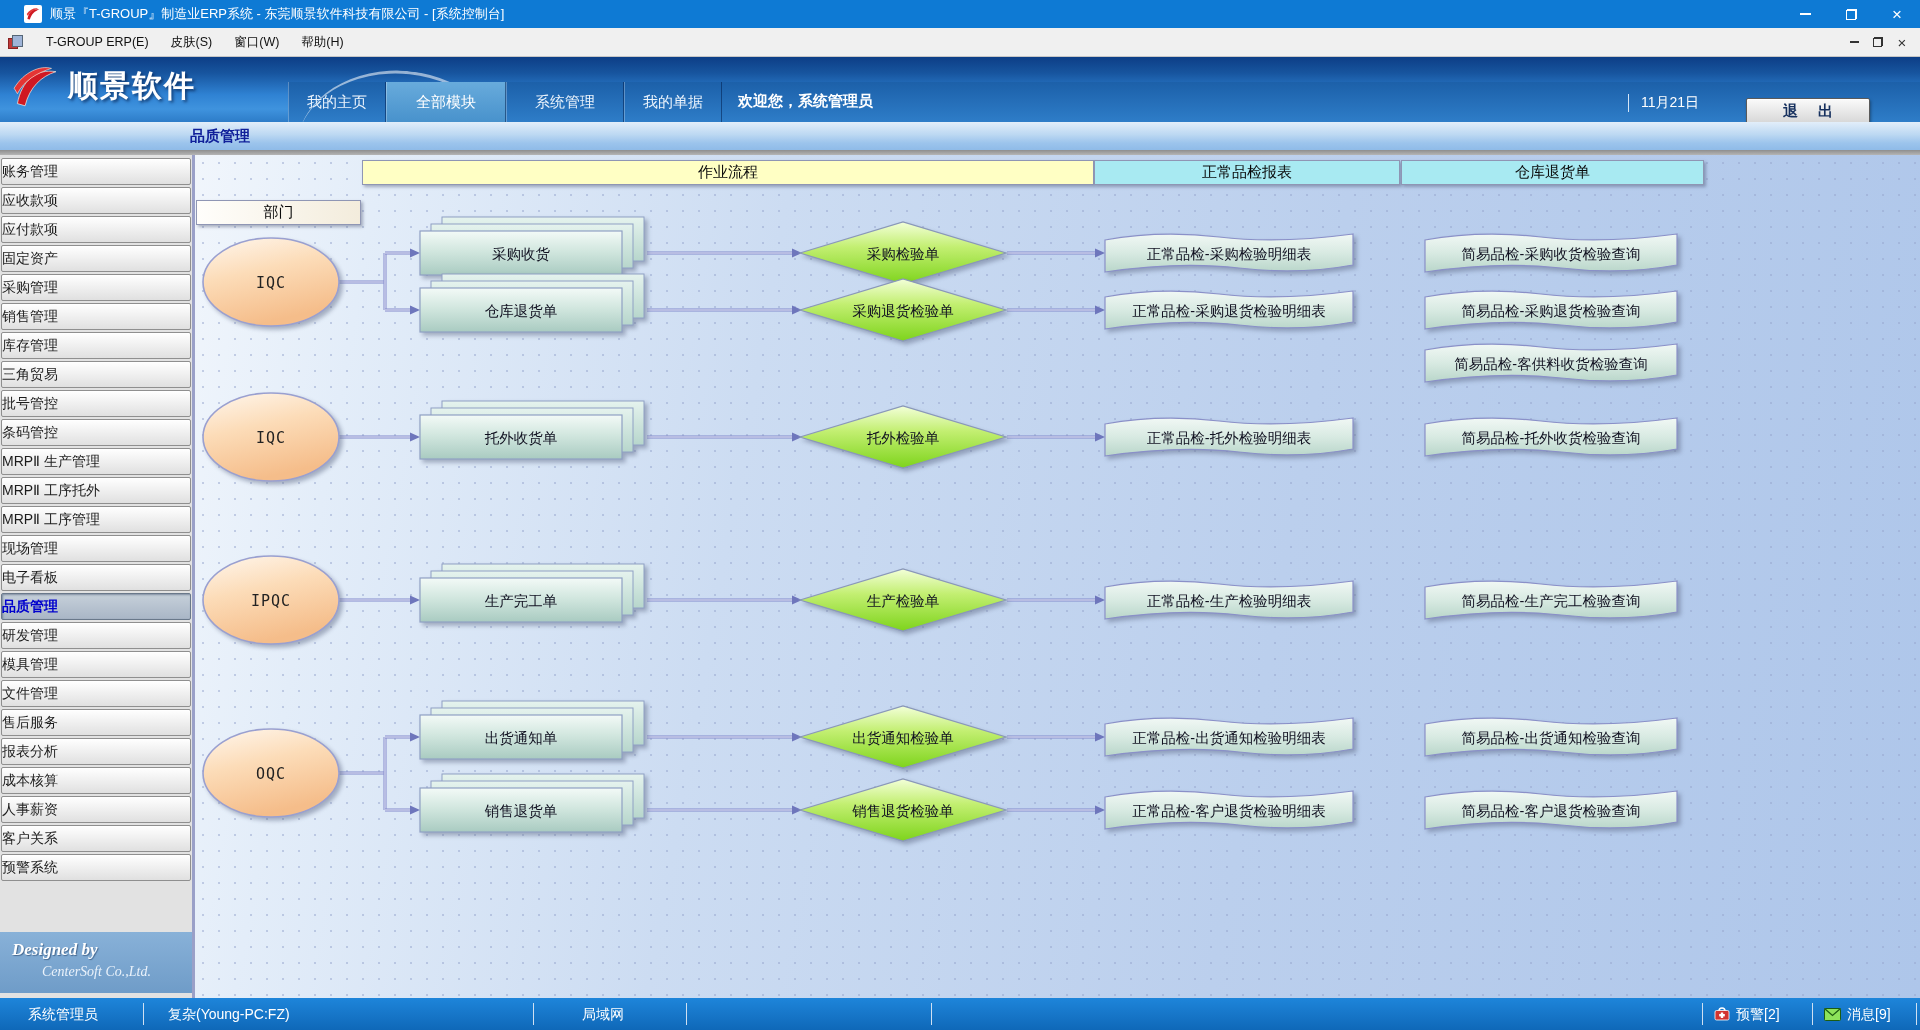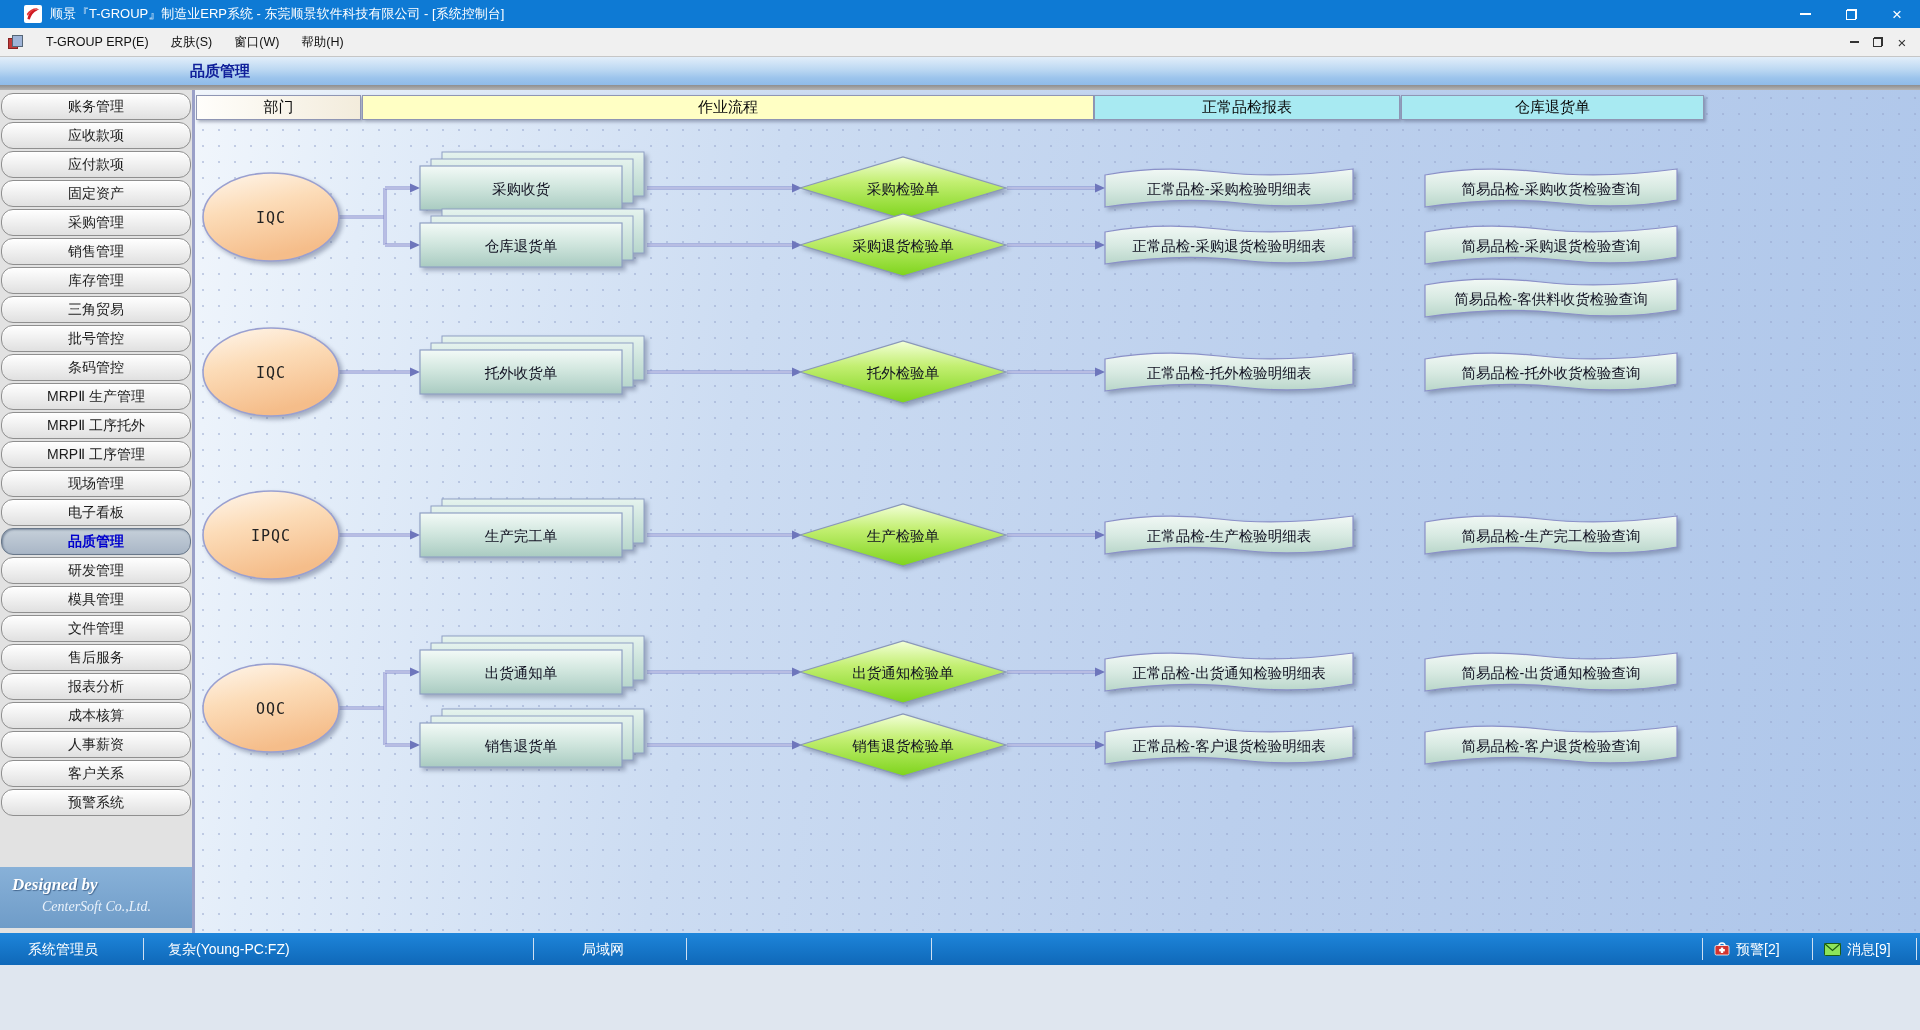--- a/index.html
+++ b/index.html
@@ -46,29 +46,29 @@
 
   
   .breadcrumb-bar{height:28px;background:linear-gradient(180deg,#e2eefa 0%,#bcd8f2 45%,#9cc4ec 75%,#8fbbe8 100%);display:flex;align-items:center;}
   .breadcrumb-bar span{margin-left:190px;color:#10209a;font-weight:bold;font-size:15px;}
   .sep-strip{height:5px;background:linear-gradient(180deg,#8e8e8e,#b5b5b5);}
 
   
   .main{display:flex;height:843px;}
   .sidebar{position:relative;width:192px;background:#e2e2e2;border-right:3px solid #9aa0c8;box-sizing:content-box;}
   .side-items{padding-top:3px;}
-  .side-item{height:25px;line-height:25px;margin:0 1px 2px 1px;text-align:center;font-size:14px;color:#1c1c1c;background:linear-gradient(180deg,#ffffff,#e0e0e0);border:1px solid #8f8f8f;border-radius:12px;box-shadow:inset 0 1px 0 #fff;}
+  .side-item{height:25px;line-height:25px;margin:0 1px 2px 1px;font-size:14px;color:#1c1c1c;background:linear-gradient(180deg,#ffffff,#e0e0e0);border:1px solid #8f8f8f;border-radius:2px;box-shadow:inset 0 1px 0 #fff;}
   .side-item.selected{background:linear-gradient(180deg,#c6d0da,#a9b6c6);color:#0000cd;font-weight:bold;border-color:#69788a;box-shadow:inset 1px 1px 2px rgba(40,60,90,.45);}
   .designed{position:absolute;left:0;right:0;bottom:5px;height:61px;background:linear-gradient(180deg,#88b1d8,#6f9cc8);color:#fff;font-family:"Liberation Serif",serif;font-style:italic;}
   .designed .d1{font-size:17px;font-weight:bold;margin:8px 0 0 12px;text-shadow:1px 1px 1px rgba(30,60,100,.6);}
   .designed .d2{font-size:14px;margin:4px 0 0 42px;color:#eaf2fb;}
 
   .canvas{position:relative;flex:1;background-image:radial-gradient(circle, rgba(150,165,205,.5) 1px, transparent 1.3px),linear-gradient(100deg,#f1f6fc 0%,#e3edf9 10%,#ccdcf2 32%,#bbcfed 62%,#aec6ea 100%);background-size:16px 16px,100% 100%;overflow:hidden;}
   .flow-header{position:absolute;top:5px;height:23px;border:1px solid #8f96b4;box-shadow:2px 2px 3px rgba(60,70,100,.4);display:flex;align-items:center;justify-content:center;font-size:15px;color:#0a0a0a;}
-  .fh-dept{background:linear-gradient(90deg,#fffefb,#f3ecdc);}
+  .fh-dept{background:linear-gradient(90deg,#fffefb,#f3ecdc);margin-top:40px;}
   .fh-proc{background:#ffffc4;text-align:center;}
   .fh-rep{background:#a8eaf2;}
   #flow-svg{position:absolute;left:0;top:0;}
   .shadowed{filter:drop-shadow(3px 3px 2px rgba(85,95,125,.45));}
   .flow-label{font-size:14.5px;fill:#101020;font-family:"Liberation Sans",sans-serif;}
   .dept-label{font-size:15px;fill:#222;letter-spacing:1px;font-family:"DejaVu Sans Mono",monospace;}
 
   
   .statusbar{position:relative;height:32px;background:linear-gradient(180deg,#1e85da,#0f68b8);color:#fff;font-size:14px;}
   .statusbar .sseg{position:absolute;top:0;height:32px;line-height:32px;}
@@ -124,20 +124,40 @@
             <span class="r1"></span>
             <span class="r2"></span>
           </span>
         </span>
       <span class="mdi">
           <span class="close-glyph">×</span>
         </span>
     </div>
   </div>
 
+  <div class="banner">
+    <div class="tabstrip"></div>
+    <div class="swoosh"></div>
+    <div class="logo">
+      <svg width="46" height="44" viewBox="0 0 40 40">
+        <path d="M4 36 C8 15 21 4 39 7 C26 11 15 21 11 38 Z" fill="#d01822" stroke="#ffe" stroke-width="0.6"></path>
+        <path d="M1 22 C10 7 25 1 35 4 C22 8 10 15 4 27 Z" fill="#e43434" stroke="#ffe" stroke-width="0.5"></path>
+      </svg>
+      <span class="logo-text">顺景软件</span>
+    </div>
+    <div class="tabs" id="nav-tabs">
+        <div class="tab" style="width: 96px;">我的主页</div>
+        <div class="tab active" style="width: 118px;">全部模块</div>
+        <div class="tab" style="width: 116px;">系统管理</div>
+        <div class="tab" style="width: 96px;">我的单据</div>
+      </div>
+    <span class="welcome">欢迎您，系统管理员</span>
+    <span class="date-wrap">11月21日</span>
+    <button class="exit-btn">退 出</button>
+  </div>
 
   <div class="breadcrumb-bar">
     <span>品质管理</span>
   </div>
   <div class="sep-strip"></div>
 
   <div class="main">
     <div class="sidebar">
       <div class="side-items" id="sidebar-items">
           <div class="side-item">账务管理</div>

